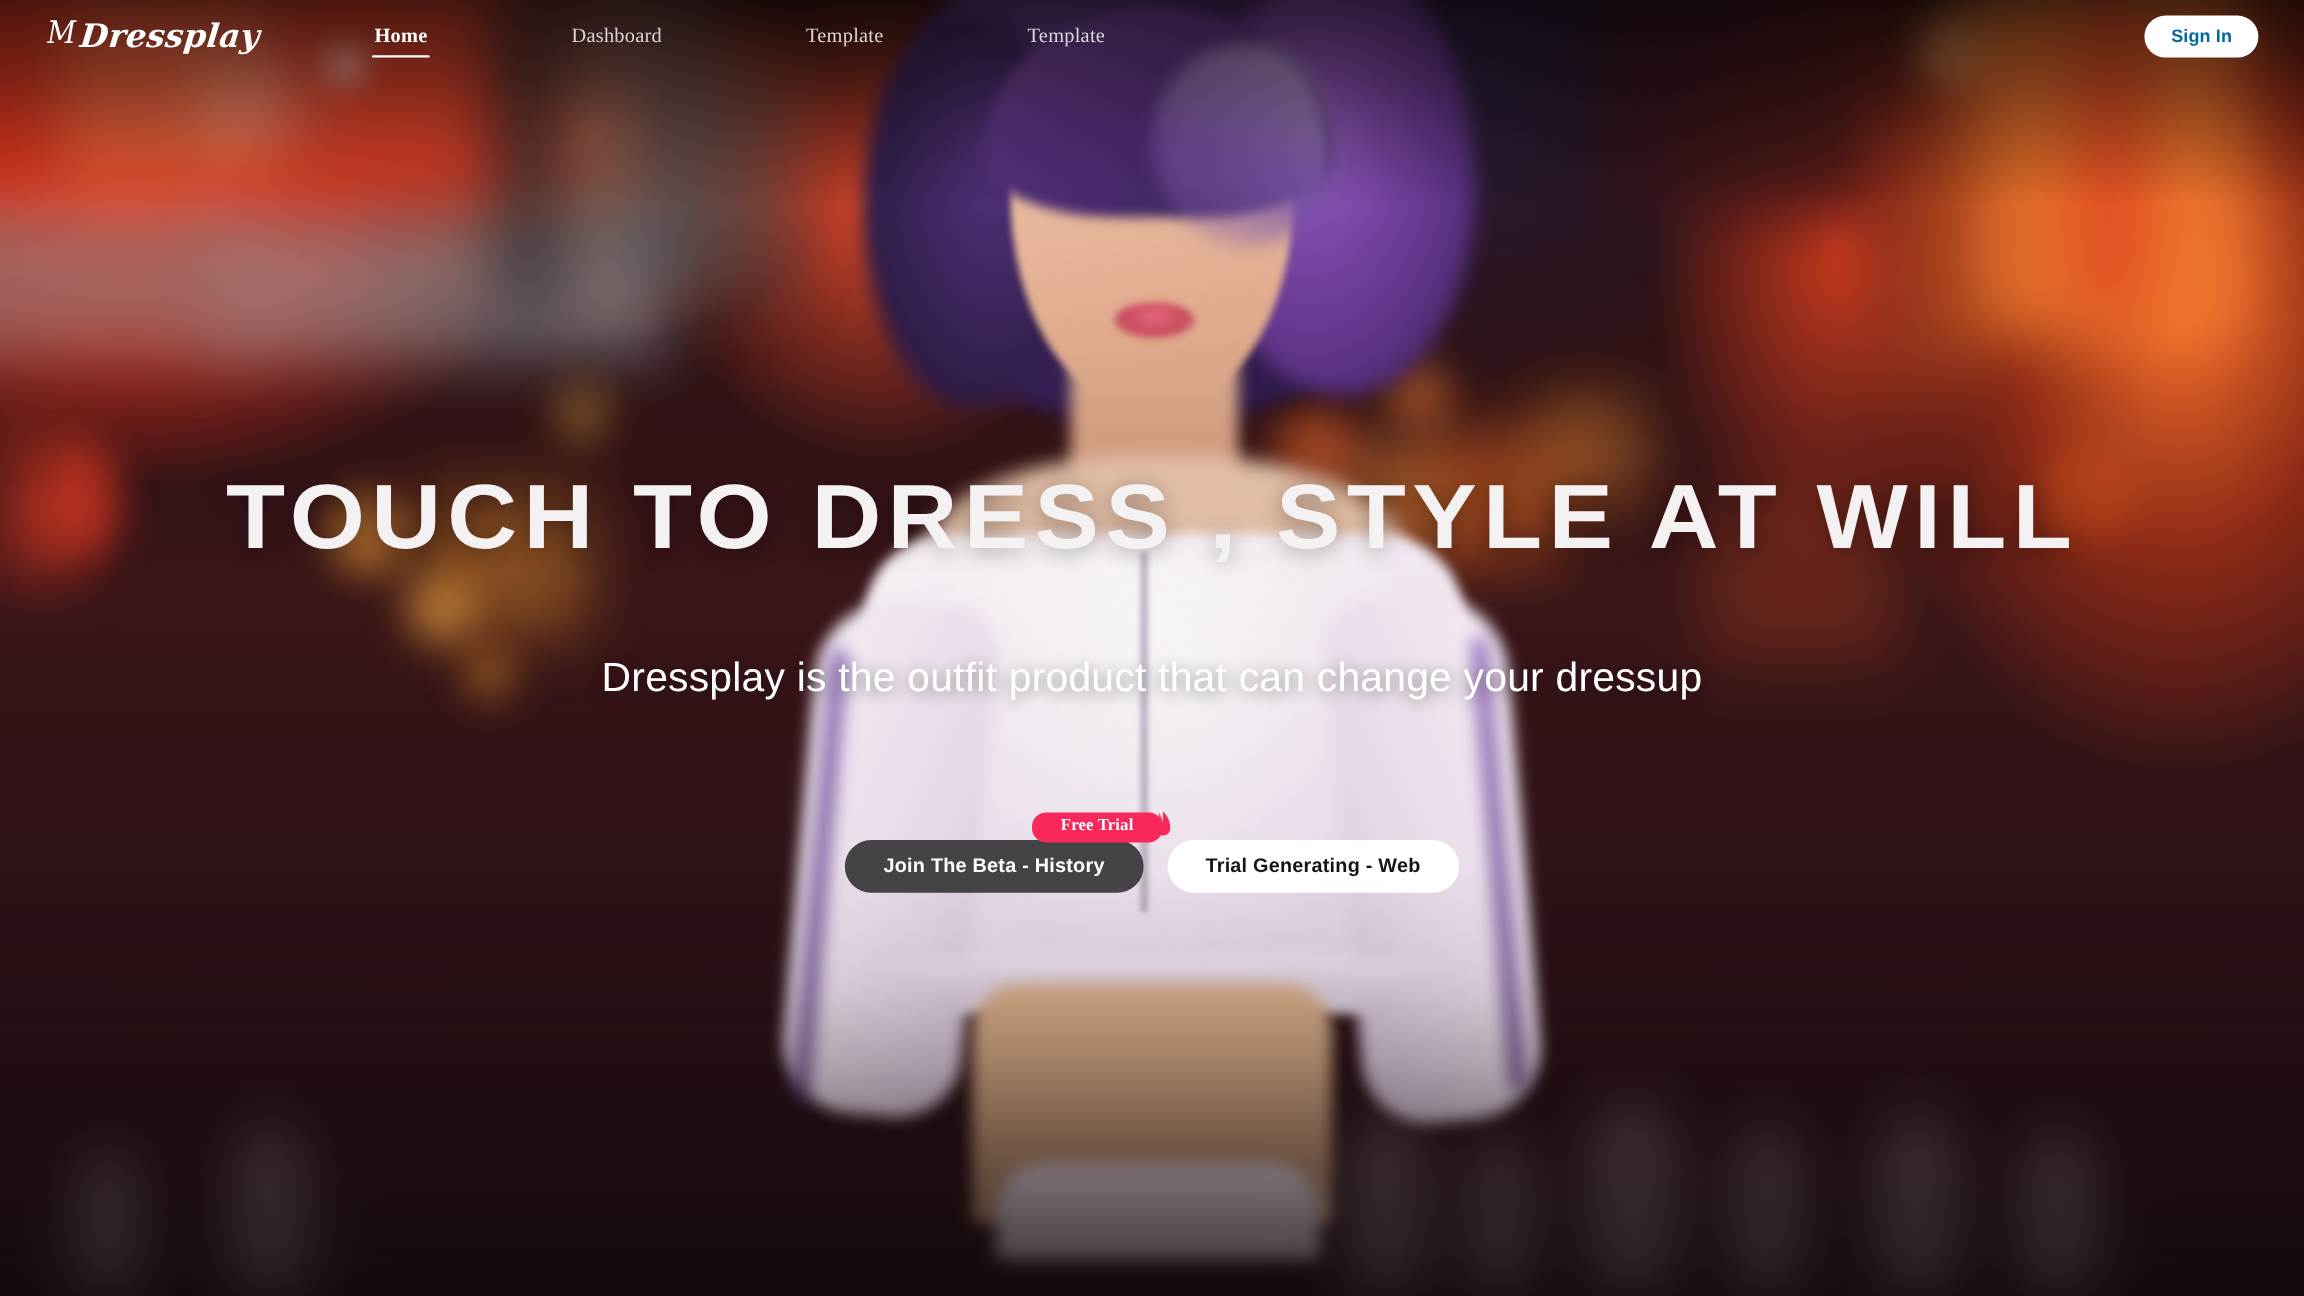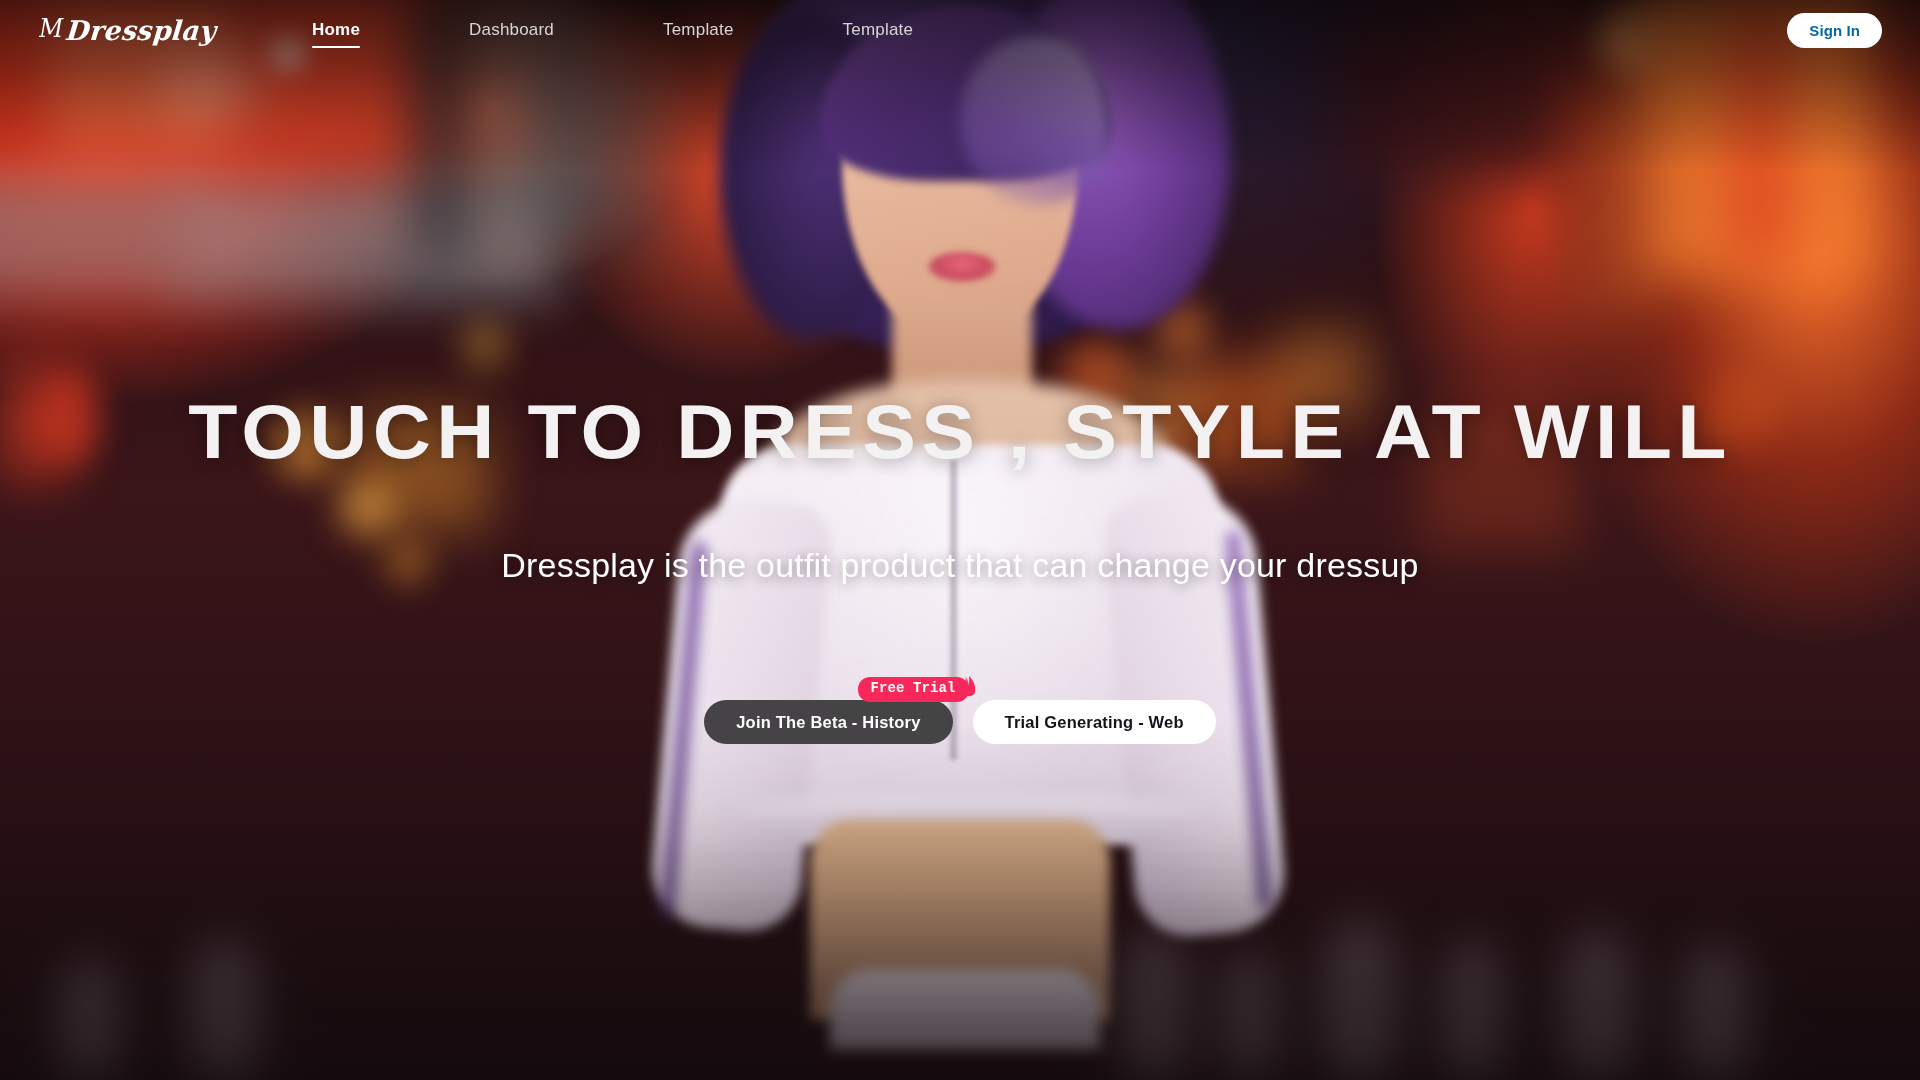--- a/index.html
+++ b/index.html
@@ -175,21 +175,21 @@
     display:flex; align-items:center; padding:0 38px;
   }
   .logo { display:flex; align-items:center; gap:2px; width:200px; }
   .logo-mark { color:#fff; font-size:26px; line-height:1;
                font-family:"DejaVu Serif", serif; font-style:italic;
                transform:translateY(-2px) scaleX(.9); }
   .logo-word { color:#fff; font-size:27px; line-height:1;
                font-family:"DejaVu Serif", serif; font-style:italic; font-weight:700;
                letter-spacing:.2px; transform:skewX(-6deg); }
 
-  .nav-links { display:flex; align-items:center; gap:5px; margin-left:22px; }
+  .nav-links { display:flex; align-items:center; gap:16px; margin-left:22px;font-family:Liberation Serif, serif; }
   .nav-item {
     position:relative; color:#d9d4d6; font-size:17px; letter-spacing:.2px;
     padding:0 52px; height:60px; display:flex; align-items:center; cursor:pointer;
     white-space:nowrap;
   }
   .nav-item.active { color:#ffffff; font-weight:600; }
   .nav-underline {
     position:absolute; left:50%; transform:translateX(-50%); bottom:12px;
     width:48px; height:2px; background:#ffffff; border-radius:2px;
   }
@@ -229,23 +229,23 @@
     font-family:"Liberation Sans", sans-serif; font-size:16.5px; font-weight:700;
     letter-spacing:.2px; height:44px; display:flex; align-items:center; justify-content:center;
   }
   .btn-dark { background:rgba(58,57,58,.94); color:#ffffff; padding:0 32px; min-width:238px; }
   .btn-light { background:#ffffff; color:#14151a; padding:0 32px; min-width:238px; }
 
   .free-badge {
     position:absolute; top:-23px; right:-16px;
     background:#f8285a; color:#ffffff;
     font-size:14px; font-weight:700; letter-spacing:.1px;
-    padding:3px 13px 4px; border-radius:12px;
+    padding:3px 24px 4px; border-radius:12px;
     white-space:nowrap; line-height:1.25;
-    font-family:Liberation Mono, monospace;
+    font-family:Liberation Serif, serif;
   }
   .flame {
     position:absolute; right:-9px; top:-5px; width:16px; height:26px;
     color:#f8285a;
   }
 </style>
 </head>
 <body>
 
 <div class="hero">

